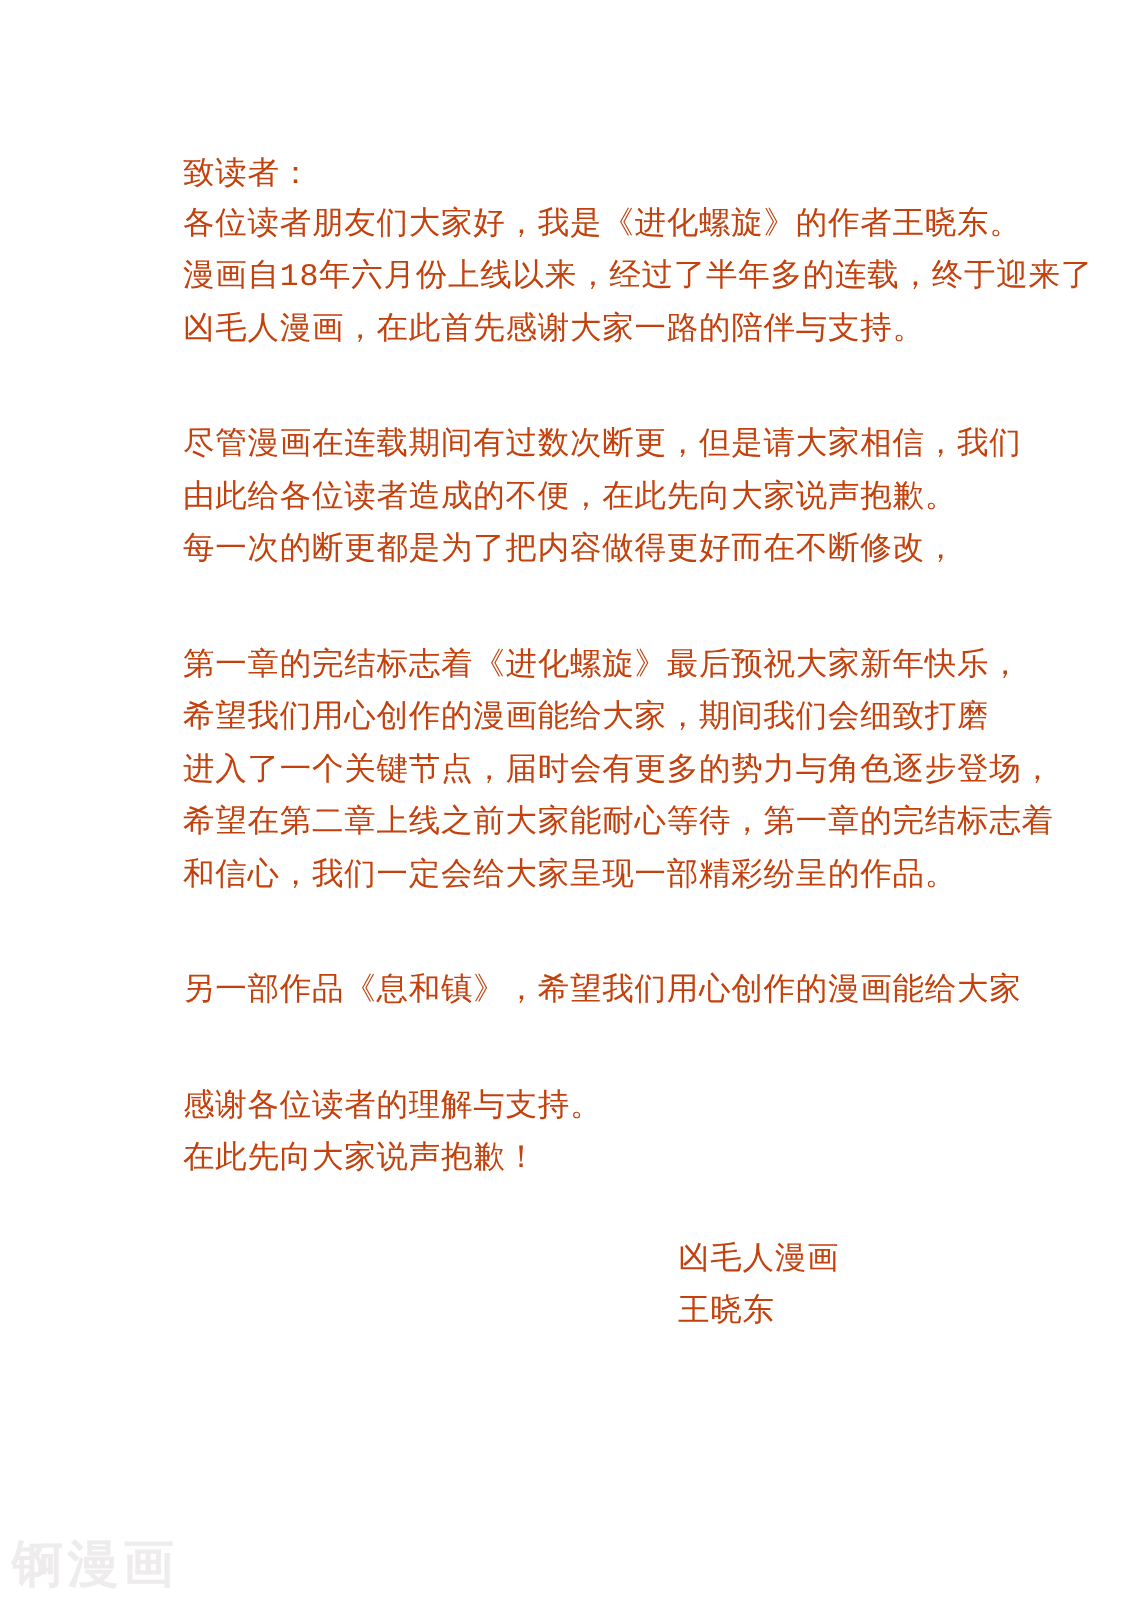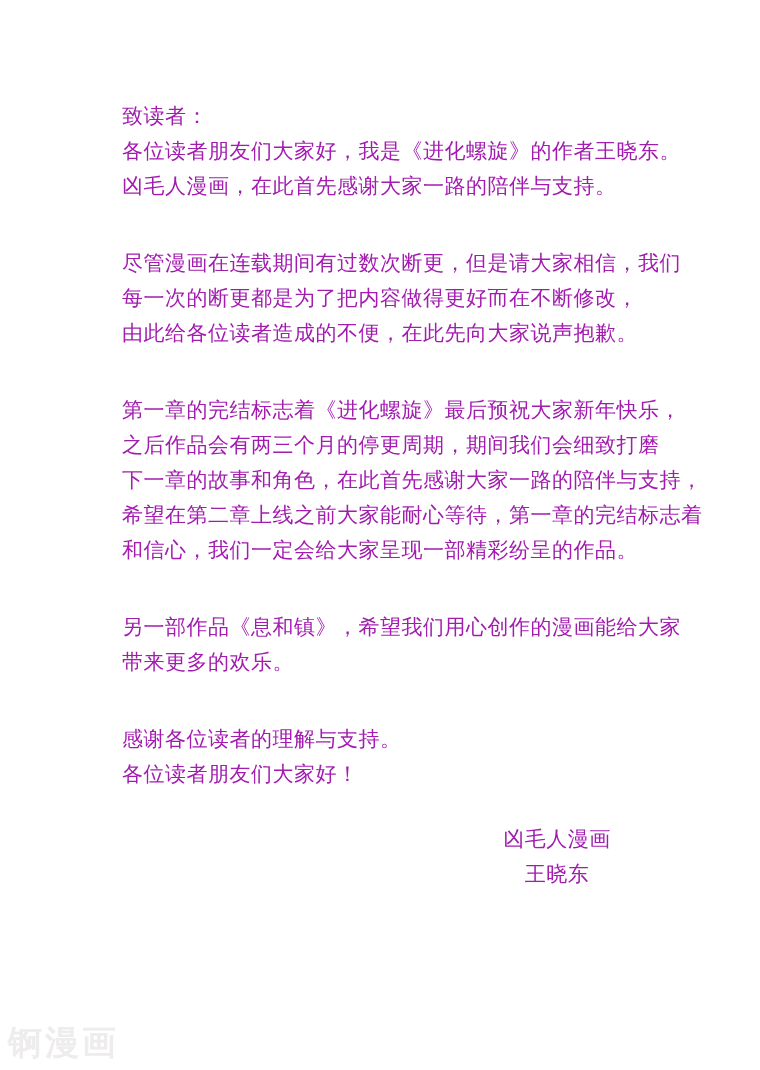--- a/index.html
+++ b/index.html
@@ -12,46 +12,47 @@
     background: #ffffff;
     overflow: hidden;
     position: relative;
     font-family: "Liberation Sans", "DejaVu Sans", sans-serif;
   }
   .letter {
     position: absolute;
     left: 122px;
     top: 98px;
     width: 560px;
-    color: #a21caf;
+    color: #c2410c;
     font-size: 21px;
     line-height: 35px;
     letter-spacing: 0.5px;
   }
   .salutation {
     margin: 0;
   }
   .para {
     margin-top: 0;
+    font-family: Liberation Mono, monospace;
   }
   .para + .para,
   .salutation + .para .line:first-child {
     
   }
   .para.gap {
     margin-top: 42px;
   }
   .line {
     white-space: nowrap;
   }
   .signature {
     margin-top: 30px;
     width: 210px;
     margin-left: 330px;
-    text-align: center;
+    text-align: left;
   }
   .watermark {
     position: absolute;
     left: 8px;
     top: 1020px;
     font-size: 34px;
     font-weight: bold;
     letter-spacing: 3px;
     color: #eeeced;
     user-select: none;
@@ -59,45 +60,45 @@
 </style>
 </head>
 <body>
 
 <div class="letter">
 
   <div class="salutation line">致读者：</div>
 
   <div class="para">
     <div class="line">各位读者朋友们大家好，我是《进化螺旋》的作者王晓东。</div>
+    <div class="line">漫画自18年六月份上线以来，经过了半年多的连载，终于迎来了</div>
     <div class="line">凶毛人漫画，在此首先感谢大家一路的陪伴与支持。</div>
   </div>
 
   <div class="para gap">
     <div class="line">尽管漫画在连载期间有过数次断更，但是请大家相信，我们</div>
+    <div class="line">由此给各位读者造成的不便，在此先向大家说声抱歉。</div>
     <div class="line">每一次的断更都是为了把内容做得更好而在不断修改，</div>
-    <div class="line">由此给各位读者造成的不便，在此先向大家说声抱歉。</div>
   </div>
 
   <div class="para gap">
     <div class="line">第一章的完结标志着《进化螺旋》最后预祝大家新年快乐，</div>
-    <div class="line">之后作品会有两三个月的停更周期，期间我们会细致打磨</div>
-    <div class="line">下一章的故事和角色，在此首先感谢大家一路的陪伴与支持，</div>
+    <div class="line">希望我们用心创作的漫画能给大家，期间我们会细致打磨</div>
+    <div class="line">进入了一个关键节点，届时会有更多的势力与角色逐步登场，</div>
     <div class="line">希望在第二章上线之前大家能耐心等待，第一章的完结标志着</div>
     <div class="line">和信心，我们一定会给大家呈现一部精彩纷呈的作品。</div>
   </div>
 
   <div class="para gap">
     <div class="line">另一部作品《息和镇》，希望我们用心创作的漫画能给大家</div>
-    <div class="line">带来更多的欢乐。</div>
   </div>
 
   <div class="para gap">
     <div class="line">感谢各位读者的理解与支持。</div>
-    <div class="line">各位读者朋友们大家好！</div>
+    <div class="line">在此先向大家说声抱歉！</div>
   </div>
 
   <div class="signature">
     <div class="line">凶毛人漫画</div>
     <div class="line">王晓东</div>
   </div>
 
 </div>
 
 <div class="watermark">锕漫画</div>

